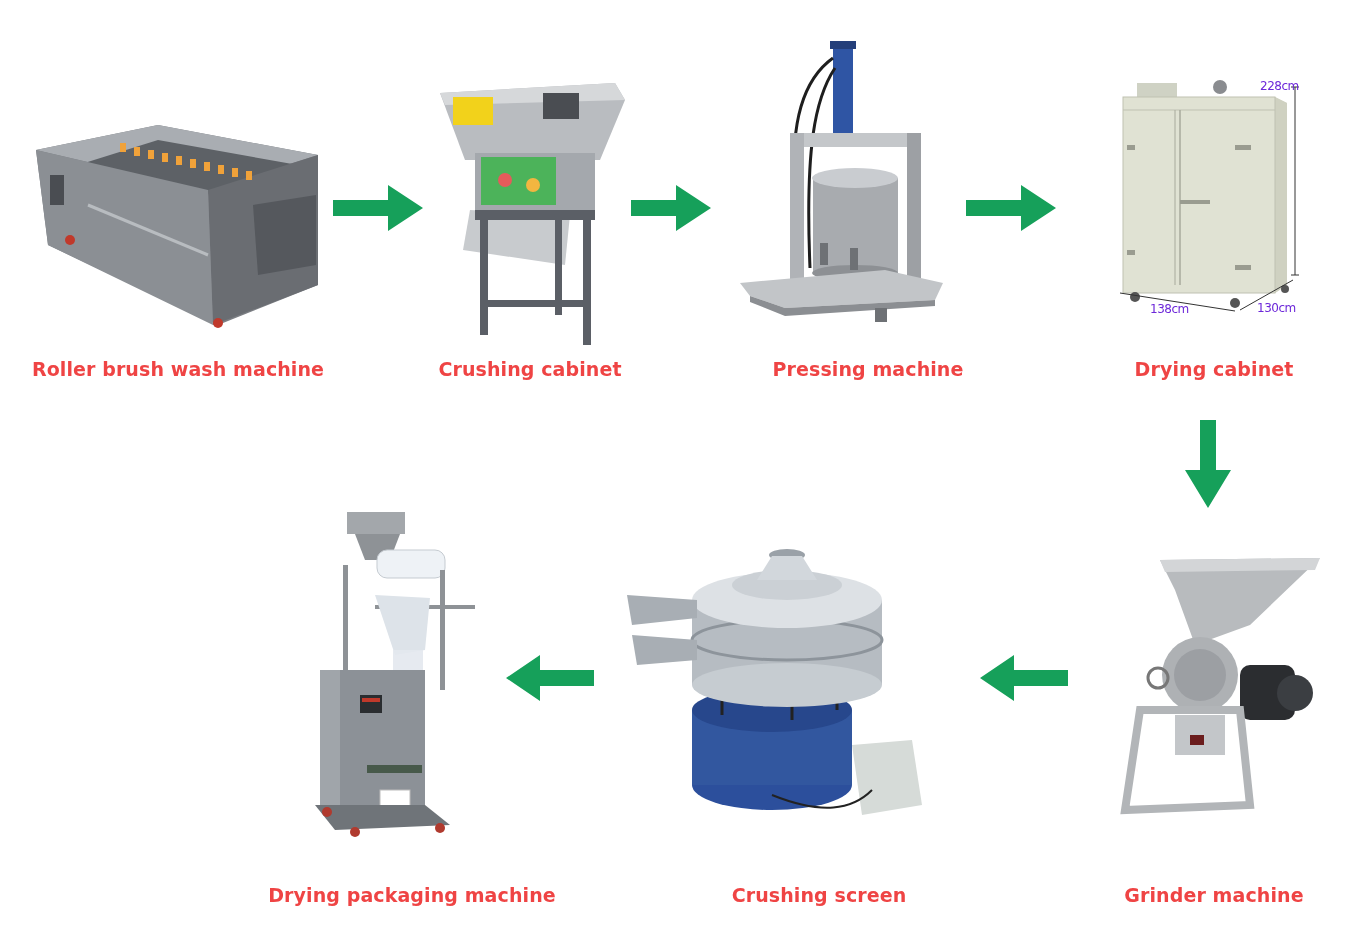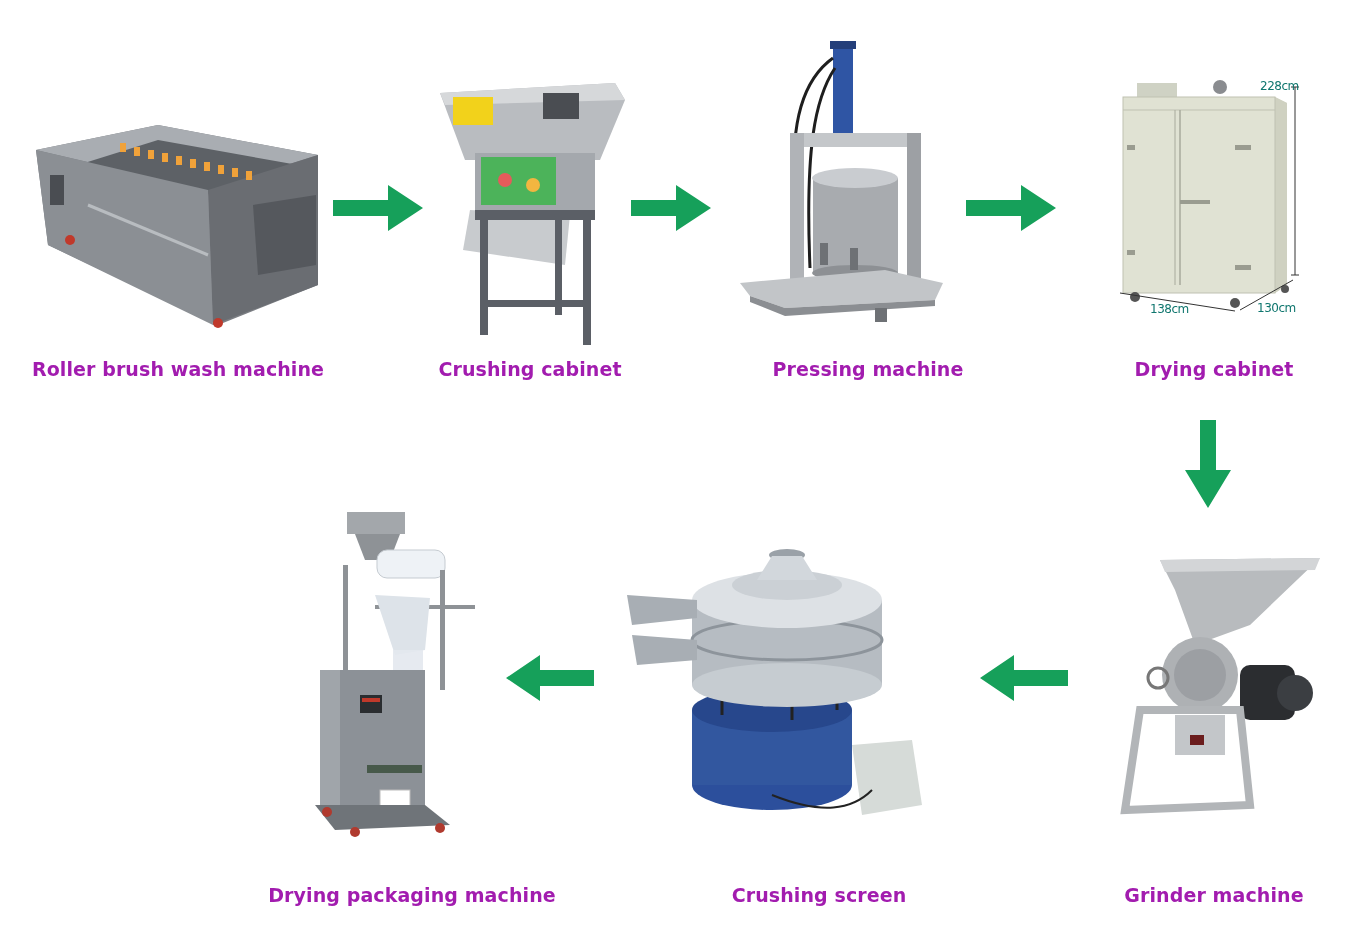--- a/index.html
+++ b/index.html
@@ -2,25 +2,25 @@
 <html><head>
 <meta charset="utf-8">
 <style>
   html, body { margin: 0; padding: 0; background: #ffffff; }
   body { width: 1356px; height: 938px; position: relative; overflow: hidden;
          font-family: "DejaVu Sans", sans-serif; }
   .node { position: absolute; }
   .machine { position: absolute; }
   .machine svg { display: block; width: 100%; height: 100%; }
   .label { position: absolute; font-family: "DejaVu Sans", sans-serif; font-weight: bold;
-           font-size: 19px; color: #a21caf; white-space: nowrap; transform: translateX(-50%);
+           font-size: 19px; color: #ef4444; white-space: nowrap; transform: translateX(-50%);
            letter-spacing: 0.1px; }
   .arrow { position: absolute; }
   .arrow svg { display: block; width: 100%; height: 100%; }
-  .dim { position: absolute; font-family: "DejaVu Sans", sans-serif; font-size: 12px; color: #0f766e; letter-spacing: -0.5px; }
+  .dim { position: absolute; font-family: "DejaVu Sans", sans-serif; font-size: 12px; color: #6d28d9; letter-spacing: -0.5px; }
 </style>
 </head>
 <body>
 
 <div class="node">
   <div class="machine" style="left:28px; top:95px; width:300px; height:235px;">
     <svg viewBox="0 0 300 235">
 
       <polygon points="8,55 130,30 290,60 290,190 190,230 20,150" fill="#7c7f84"></polygon>
       <polygon points="8,55 130,30 290,60 180,95" fill="#a9adb2"></polygon>

